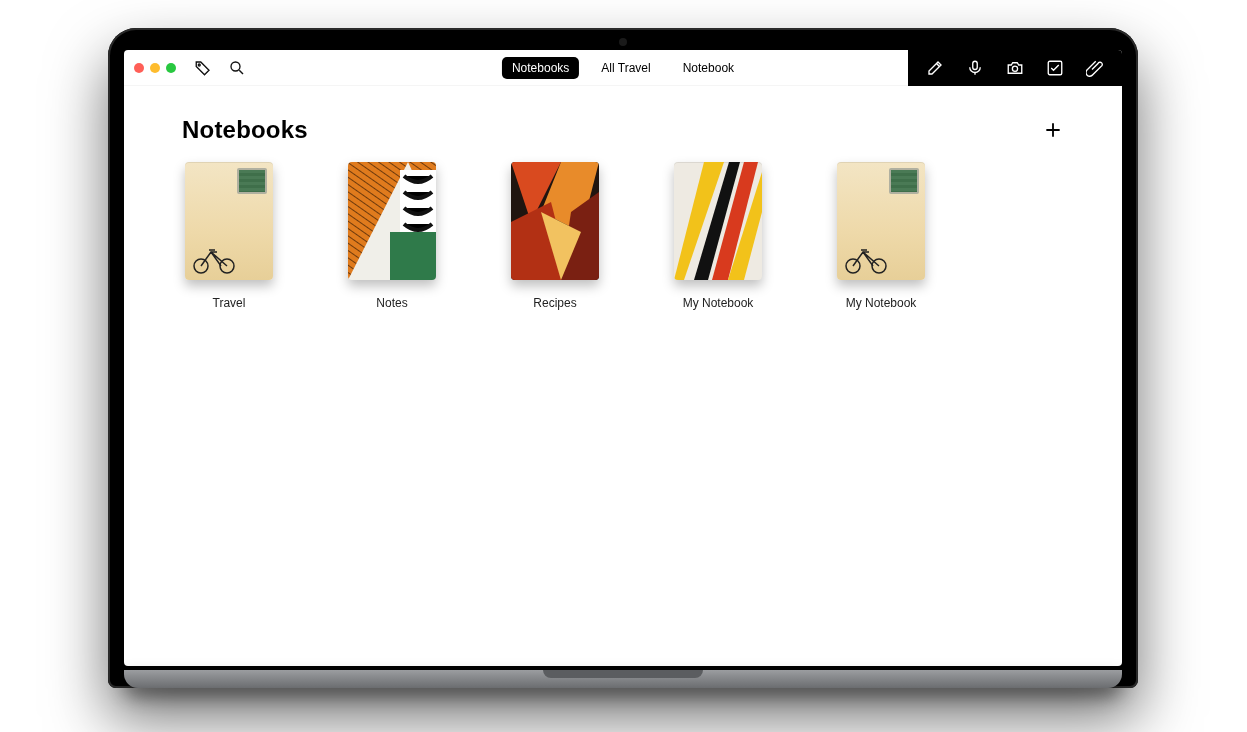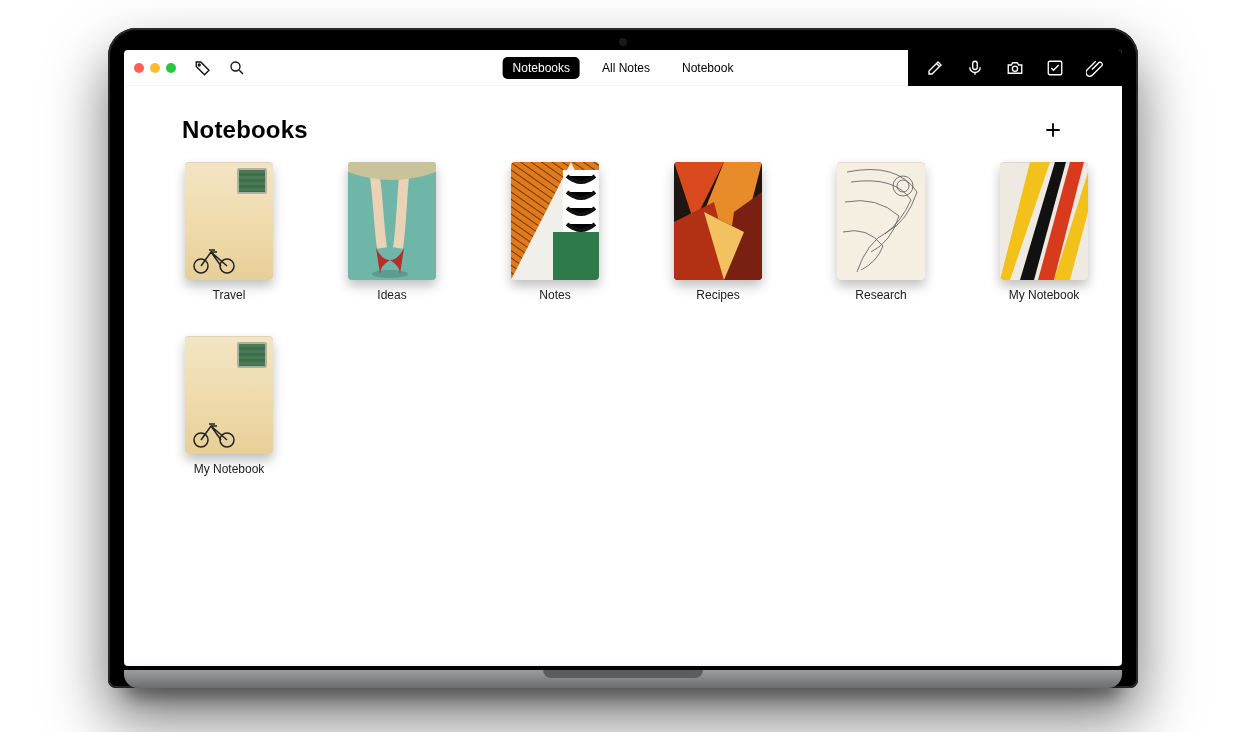--- a/index.html
+++ b/index.html
@@ -65,21 +65,21 @@
     display:grid; grid-template-columns: repeat(6, 94px);
     column-gap: 69px; row-gap: 34px;
     grid-auto-rows: auto;
   }
   .nb { width:94px; display:flex; flex-direction:column; align-items:center; cursor:pointer; }
   .cover {
     width:88px; height:118px; border-radius:4px; overflow:hidden;
     box-shadow: 0 6px 12px rgba(0,0,0,.25), 0 1px 0 rgba(0,0,0,.08) inset;
     position:relative;
   }
-  .nb-label { font-size:12px; color:#222; margin-top:8px; text-align:center; }
+  .nb-label { font-size:12px; color:#222; margin-top:16px; text-align:center; }
 
   
 
   
   .cov-travel { background: linear-gradient(180deg,#f3e5c4 0%, #eed9a9 60%, #e7cf98 100%); }
   .cov-travel .shutter{ position:absolute; top:6px; right:6px; width:30px; height:26px; background:#3f6f4a; border:2px solid #b0b0a0; border-radius:2px;
     background-image: repeating-linear-gradient(180deg,#4a7a55 0 3px,#3f6f4a 3px 6px); }
   .cov-travel .bike{ position:absolute; left:6px; bottom:6px; width:46px; height:30px; }
   .cov-travel .bike svg{ width:46px; height:30px; stroke:#222; fill:none; stroke-width:1.5; }
 
@@ -132,21 +132,21 @@
           <span class="icon-btn">
             <svg viewBox="0 0 24 24">
                 <circle cx="10" cy="10" r="6"></circle>
                 <path d="M20 20l-5-5"></path>
               </svg>
           </span>
         </div>
 
         <div class="tabs">
           <span class="tab active">Notebooks</span>
-          <span class="tab">All Notes</span>
+          <span class="tab">All Travel</span>
           <span class="tab">Notebook</span>
         </div>
 
         <div class="tb-right">
           <span class="icon-btn">
             <svg viewBox="0 0 24 24">
                 <path d="M4 20h4L20 8l-4-4L4 16v4z"></path>
                 <path d="M14 6l4 4"></path>
               </svg>
           </span>
@@ -191,33 +191,20 @@
             <div class="nb">
               <div class="cover cov-travel">
     <div class="shutter"></div>
     <div class="bike"><svg viewBox="0 0 46 30">
                     <circle cx="10" cy="22" r="7"></circle>
                     <circle cx="36" cy="22" r="7"></circle>
                     <path d="M10 22 L20 8 L30 22 M20 8 L36 22 M20 8 h6 M18 6 h6"></path>
                   </svg></div>
   </div>
               <div class="nb-label">Travel</div>
-            </div>
-            <div class="nb">
-              <div class="cover cov-ideas">
-    <svg viewBox="0 0 88 118">
-      <path d="M24 0 C30 20 30 60 34 86" stroke="#e9d2b6" stroke-width="10" fill="none"></path>
-      <path d="M58 0 C54 20 54 60 50 86" stroke="#e9d2b6" stroke-width="10" fill="none"></path>
-      <path d="M28 86 q6 12 14 12 q-10 6 -10 14" fill="#b33028"></path>
-      <path d="M56 86 q-6 12 -14 12 q10 6 10 14" fill="#b33028"></path>
-      <ellipse cx="42" cy="112" rx="18" ry="4" fill="rgba(0,0,0,.15)"></ellipse>
-      <path d="M0 0 H88 V10 Q44 26 0 10 Z" fill="#c9c39a"></path>
-    </svg>
-  </div>
-              <div class="nb-label">Ideas</div>
             </div>
             <div class="nb">
               <div class="cover cov-books">
     <svg viewBox="0 0 88 118">
       <defs>
         <pattern id="hatchO-2" width="6" height="6" patternUnits="userSpaceOnUse" patternTransform="rotate(35)">
           <rect width="6" height="6" fill="#e07b1d"></rect>
                       <path d="M0 0H6" stroke="#6e3a0c" stroke-width="2"></path>
         </pattern>
       </defs>
@@ -243,33 +230,20 @@
       <polygon points="0,0 50,0 20,60" fill="#d94a1f"></polygon>
       <polygon points="50,0 88,0 70,70 30,50" fill="#e88b2a"></polygon>
       <polygon points="0,60 40,40 60,118 0,118" fill="#b23014"></polygon>
       <polygon points="60,50 88,30 88,118 50,118" fill="#7a2012"></polygon>
       <polygon points="30,50 70,70 50,118" fill="#f2c260"></polygon>
     </svg>
   </div>
               <div class="nb-label">Recipes</div>
             </div>
             <div class="nb">
-              <div class="cover cov-research">
-    <svg viewBox="0 0 88 118">
-      <path d="M10 10 Q60 0 80 30 Q70 60 50 70 Q30 80 20 110"></path>
-      <path d="M14 20 Q58 14 74 38 Q64 60 48 72"></path>
-      <path d="M8 40 Q40 34 62 54 Q54 80 34 90"></path>
-      <path d="M6 70 Q30 64 46 84 Q40 100 24 108"></path>
-      <circle cx="66" cy="24" r="10"></circle>
-                  <circle cx="66" cy="24" r="6"></circle>
-    </svg>
-  </div>
-              <div class="nb-label">Research</div>
-            </div>
-            <div class="nb">
               <div class="cover cov-nba">
     <svg viewBox="0 0 88 118">
       <polygon points="0,118 30,0 50,0 10,118" fill="#f2c21a"></polygon>
       <polygon points="20,118 55,0 66,0 34,118" fill="#111"></polygon>
       <polygon points="38,118 70,0 84,0 54,118" fill="#d83a1e"></polygon>
       <polygon points="54,118 88,10 88,50 70,118" fill="#f2c21a"></polygon>
     </svg>
   </div>
               <div class="nb-label">My Notebook</div>
             </div>

